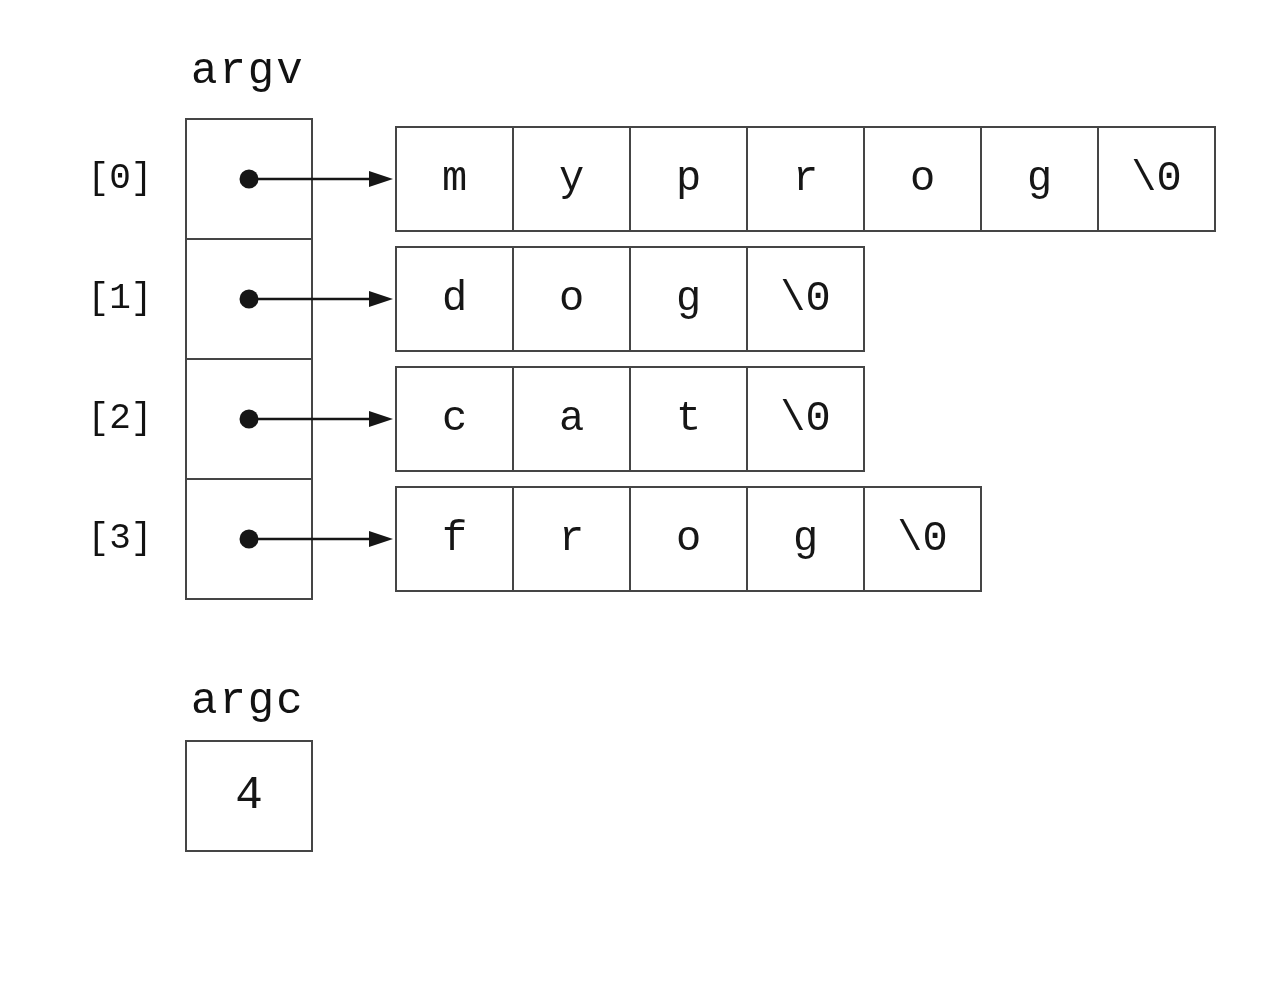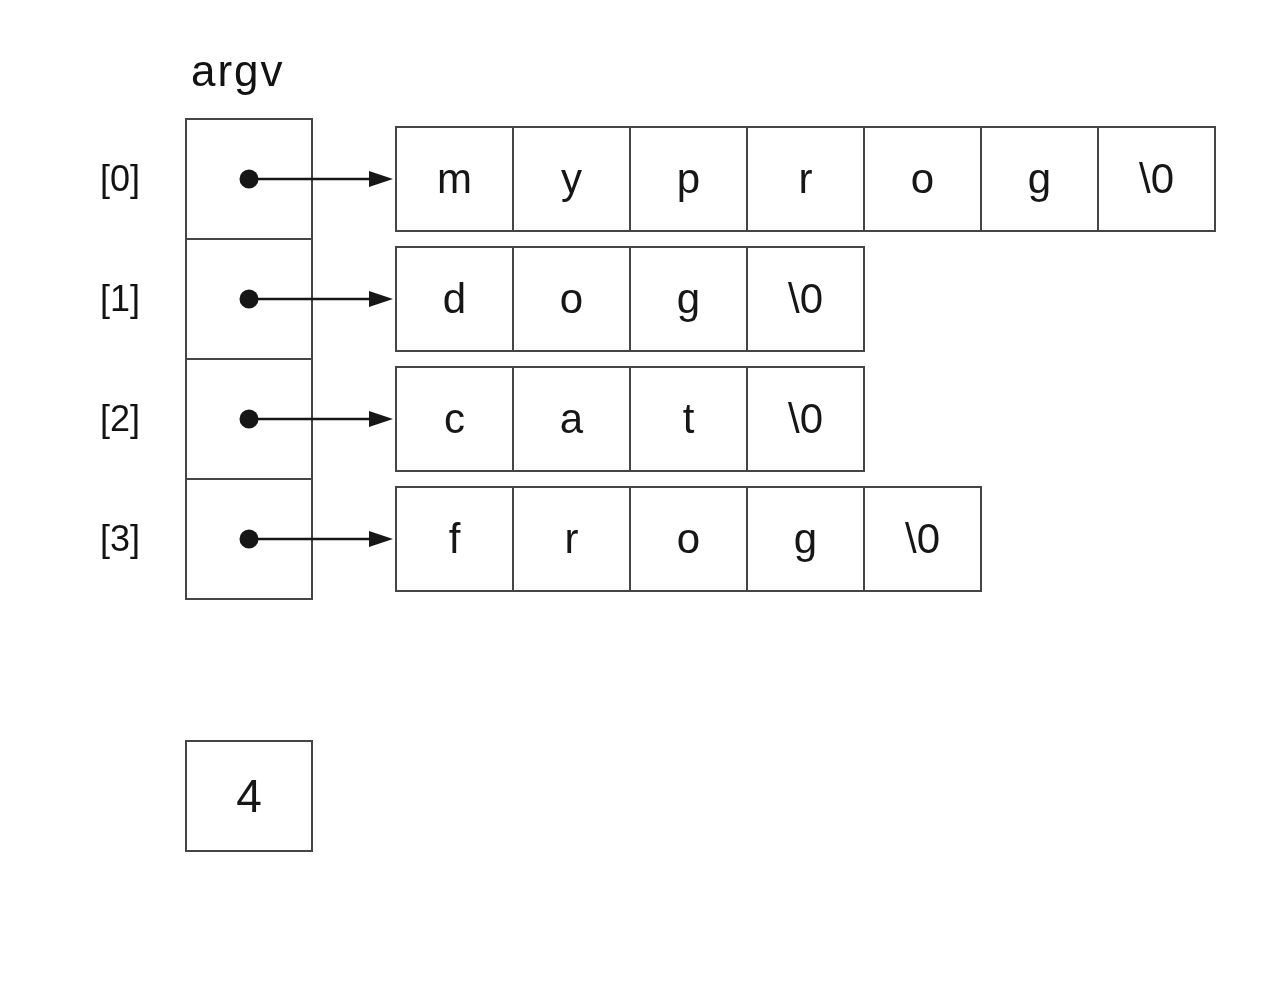--- a/index.html
+++ b/index.html
@@ -6,21 +6,21 @@
     margin: 0;
     padding: 0;
     background: #ffffff;
   }
   .canvas {
     position: relative;
     width: 1262px;
     height: 1000px;
     background: #ffffff;
     overflow: hidden;
-    font-family: Liberation Sans, sans-serif;
+    font-family: Liberation Mono, monospace;
     color: #161616;
   }
   .big-label {
     position: absolute;
     font-size: 44px;
     line-height: 46px;
     letter-spacing: 2px;
     color: #121212;
     white-space: pre;
   }
@@ -155,17 +155,18 @@
       <line x1="249" y1="419" x2="372" y2="419" stroke="#161616" stroke-width="2.5"></line>
       <polygon points="393,419 369,411 369,427" fill="#161616"></polygon>
     </g>
     <g>
       <circle cx="249" cy="539" r="9.5" fill="#161616"></circle>
       <line x1="249" y1="539" x2="372" y2="539" stroke="#161616" stroke-width="2.5"></line>
       <polygon points="393,539 369,531 369,547" fill="#161616"></polygon>
     </g>
   </svg>
 
+  <div class="big-label" style="left:191px; top:678px;">argc</div>
   <div class="argc-box">
     <span class="argc-value">4</span>
   </div>
 
 </div>
 
 </body></html>

